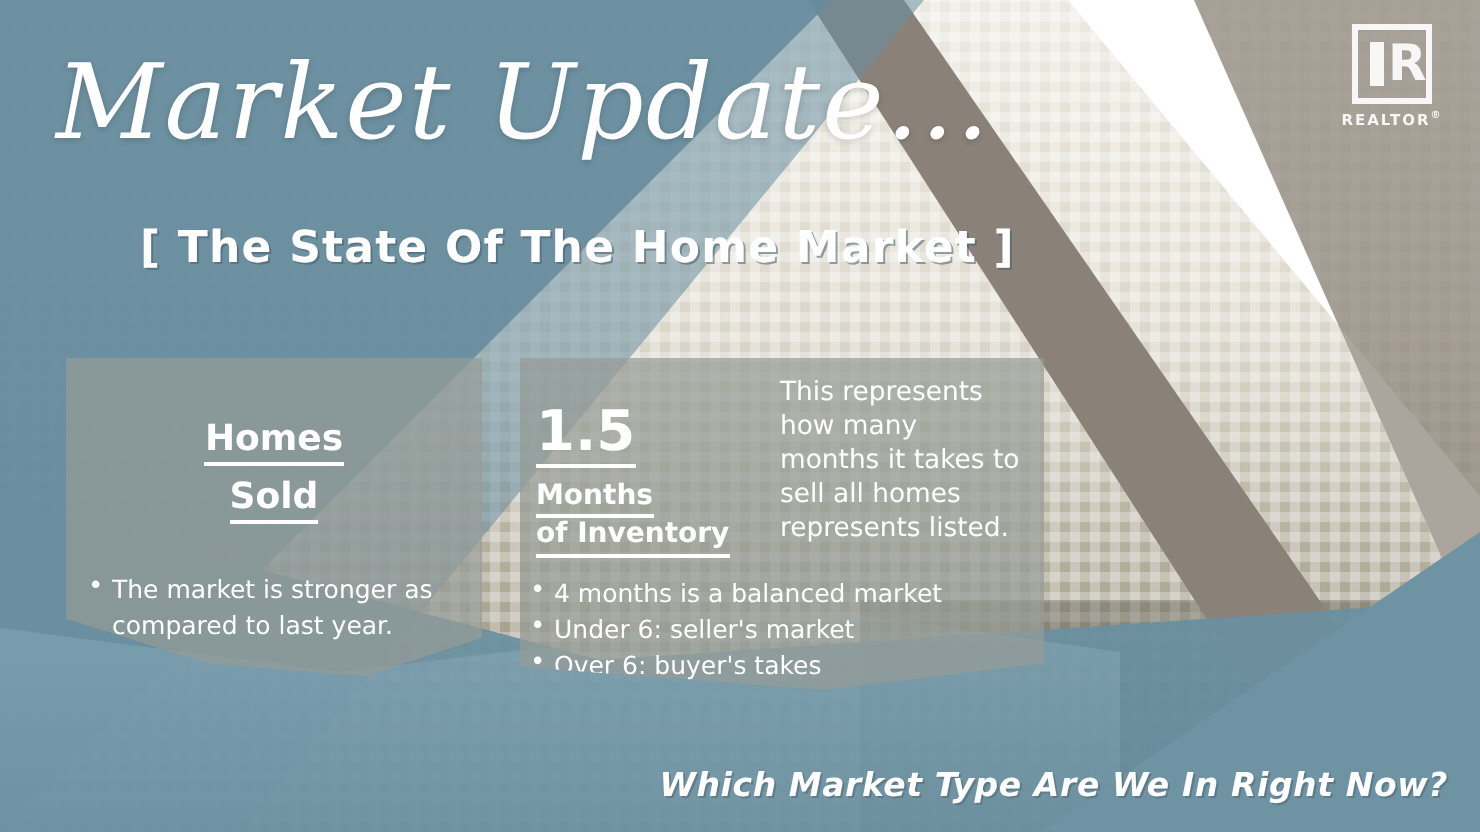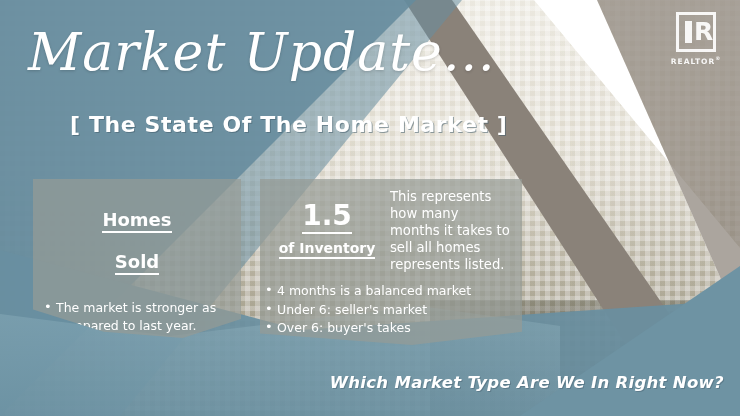--- a/index.html
+++ b/index.html
@@ -141,21 +141,21 @@
     font-weight: 700;
     font-size: 22px;
     letter-spacing: .6px;
     white-space: nowrap;
     text-shadow: 1px 1px 0 rgba(70,95,110,.55);
     margin-left: 20px;
   }
   .tagline {
     position: absolute;
     right: 16px;
-    bottom: 24px;
+    bottom: 14px;
     color: #ffffff;
     font-family: "DejaVu Sans", sans-serif;
     font-style: italic;
     font-weight: 700;
     font-size: 16.5px;
     letter-spacing: .3px;
     white-space: nowrap;
     text-shadow: 1px 1px 0 rgba(70,95,110,.45);
   }
 
@@ -231,21 +231,21 @@
   }
   .heading span {
     border-bottom: 2px solid #ffffff;
     display: inline-block;
     padding-bottom: 1px;
   }
   .card-left .heading {
     font-size: 18px;
     margin-top: 30px;
   }
-  .card-left .heading .l2 { margin-top: 18px; }
+  .card-left .heading .l2 { margin-top: 5px; }
 
   .bullets {
     font-family: "DejaVu Sans", sans-serif;
     font-size: 12.5px;
     line-height: 1.38;
     color: #ffffff;
     margin: 0;
     padding: 0;
     list-style: none;
   }
@@ -265,21 +265,20 @@
     margin: 24px 12px 0 10px;
   }
 
   .right-top {
     display: flex;
     padding: 10px 10px 0 8px;
     box-sizing: border-box;
   }
   .stat {
     width: 118px;
-    text-align: center;
     flex: none;
     padding-top: 12px;
   }
   .stat .num {
     font-family: "DejaVu Sans", sans-serif;
     font-weight: 700;
     font-size: 28px;
     color: #ffffff;
     display: inline-block;
     border-bottom: 2px solid #ffffff;
@@ -347,20 +346,21 @@
     <ul class="bullets">
       <li>The market is stronger as compared to last year.</li>
     </ul>
   </div>
 
   <div class="card card-right">
     <div class="right-top">
       <div class="stat">
         <div><span class="num">1.5</span></div>
         <div class="lbl">
+          <div><span>Months</span></div>
           <div><span>of Inventory</span></div>
         </div>
       </div>
       <div class="explain">This represents how many months it takes to sell all homes represents listed.</div>
     </div>
     <ul class="bullets">
       <li>4 months is a balanced market</li>
       <li>Under 6: seller's market</li>
       <li>Over 6: buyer's takes</li>
     </ul>

